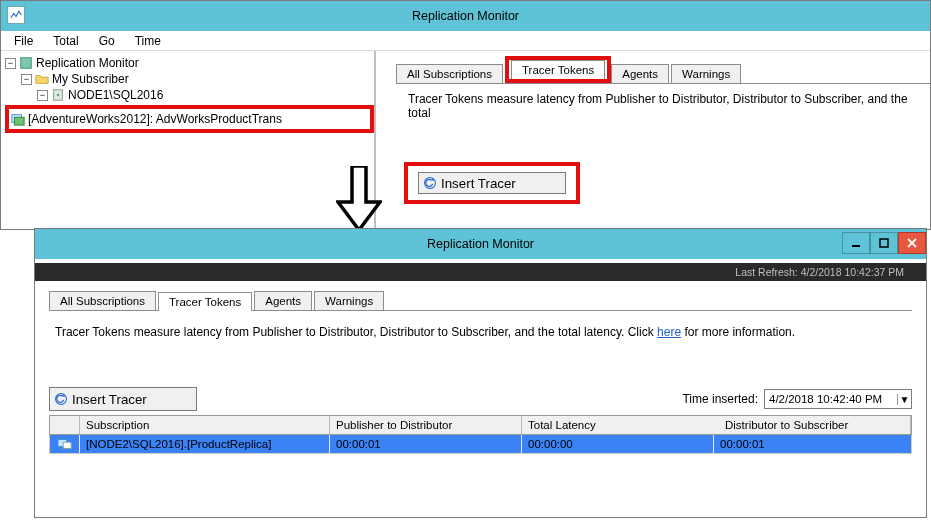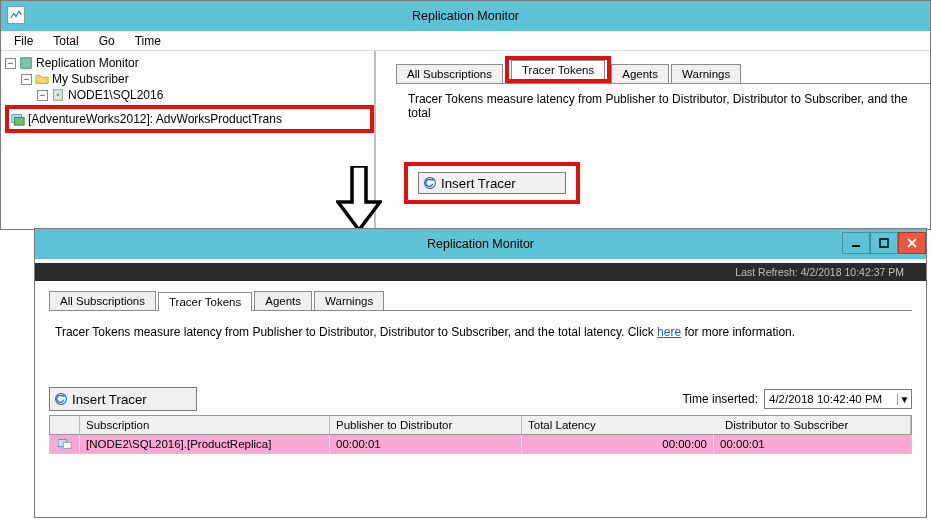--- a/index.html
+++ b/index.html
@@ -59,26 +59,26 @@
 .time-inserted select, .time-inserted .combo { height: 20px; border: 1px solid #7a7a7a; width: 148px; font-size:11.5px; padding-left:4px; display:flex; align-items:center; justify-content:space-between; }
 .combo .dd { width:14px; text-align:center; border-left:1px solid #999; font-size:10px; }
 .grid { margin-top: 4px; }
 .grid-head { display:flex; background:#f0f0f0; border:1px solid #999; }
 .gh { padding:3px 6px; border-right:1px solid #bbb; font-size:11.5px; }
 .gh.c0 { width:30px; }
 .gh.c1 { width:250px; }
 .gh.c2 { width:192px; }
 .gh.c3 { width:192px; }
 .gh.c4 { flex:1; border-right:none; }
-.grid-row { display:flex; border:1px solid #ccc; border-top:none; background:#f9a8d4; }
+.grid-row { display:flex; border:1px solid #ccc; border-top:none; background:#3b82f6; }
 .gc { padding:3px 6px; font-size:11.5px; border-right:1px solid #eee; }
 .gc.c0 { width:30px; display:flex; align-items:center; justify-content:center; }
 .gc.c1 { width:250px; }
 .gc.c2 { width:192px; }
-.gc.c3 { width:192px;text-align:right; }
+.gc.c3 { width:192px; }
 .gc.c4 { flex:1; border-right:none; }
 .row-icon svg { width:14px; height:12px; }
 </style>
 </head>
 <body>
 
 <div class="win1">
   <div class="win1-titlebar">
     <span class="win1-sysicon">
       <svg viewBox="0 0 16 16">

